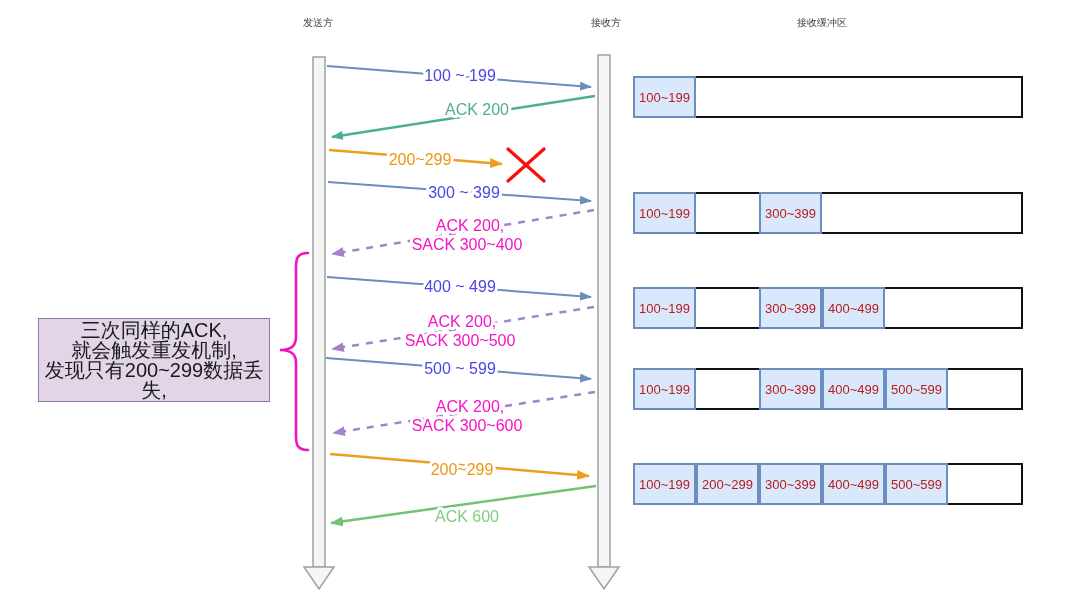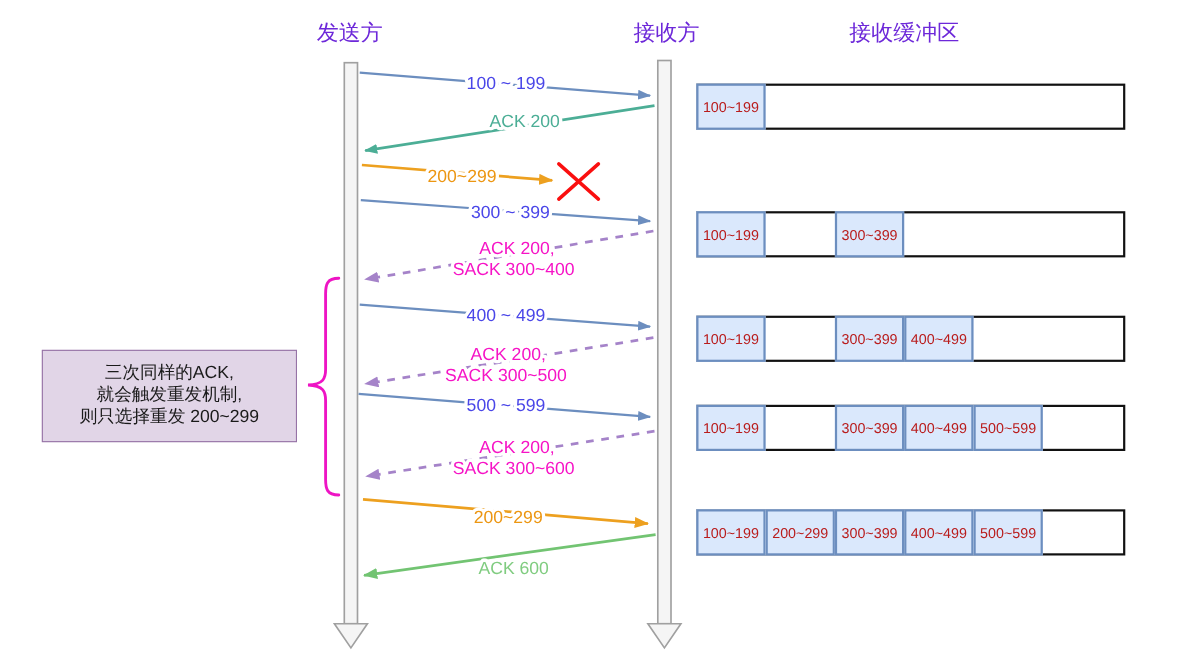--- a/index.html
+++ b/index.html
@@ -2,37 +2,37 @@
 <html><head>
 <meta charset="utf-8">
 <style>
   html,body{margin:0;padding:0;background:#ffffff;}
   #stage{
     position:relative;width:1080px;height:609px;background:#ffffff;overflow:hidden;
     font-family:"Liberation Sans","DejaVu Sans",sans-serif;
   }
   #diagram-svg{position:absolute;left:0;top:0;}
   .col-header{
-    position:absolute;top:16px;font-size:20px;color:#6d28d9;text-align:center;
+    position:absolute;top:16px;font-size:10px;color:#404040;text-align:center;
   }
   .arrow-label{
     font-size:16px;
     paint-order:stroke;stroke:#ffffff;stroke-width:6px;stroke-linejoin:round;
     font-family:"Liberation Sans","DejaVu Sans",sans-serif;
   }
   .lbl-data{fill:#4a46e8;}
   .lbl-teal{fill:#4cae96;}
   .lbl-orange{fill:#ec9612;}
   .lbl-mag{fill:#f614c6;}
   .lbl-green{fill:#80cc80;}
   .annotation-box{
     position:absolute;left:38px;top:318px;width:232px;height:84px;
     background:#e1d5e7;border:1.5px solid #9673a6;box-sizing:border-box;
     display:flex;flex-direction:column;justify-content:center;align-items:center;
-    font-size:16px;line-height:20px;color:#1a1a1a;text-align:center;
+    font-size:20px;line-height:20px;color:#1a1a1a;text-align:center;
   }
   .buf-row{
     position:absolute;left:633px;width:390px;height:42px;
     background:#ffffff;border:2px solid #111111;box-sizing:border-box;
   }
   .buf-cell{
     position:absolute;top:-2px;height:42px;width:63px;
     background:#dae8fc;border:2px solid #6c8ebf;box-sizing:border-box;
     display:flex;align-items:center;justify-content:center;
     font-size:13px;color:#b91c1c;white-space:nowrap;
@@ -105,21 +105,21 @@
     <text class="arrow-label lbl-mag" x="467" y="431" text-anchor="middle">SACK 300~600</text>
     <text class="arrow-label lbl-orange" x="462" y="475" text-anchor="middle">200~299</text>
     <text class="arrow-label lbl-green" x="467" y="522" text-anchor="middle">ACK 600</text>
 
     <path d="M 308 253 C 297 253 296 259 296 267 L 296 336 C 296 344 294 349.5 280 350 C 294 350.5 296 356 296 364 L 296 436 C 296 444 297 450 308 450" fill="none" stroke="#ee14c4" stroke-width="2.6" stroke-linecap="round"></path>
   </svg>
 
   <div class="annotation-box">
     <span>三次同样的ACK,</span>
     <span>就会触发重发机制,</span>
-    <span>则只选择重发 200~299</span>
+    <span>发现只有200~299数据丢失,</span>
   </div>
 
   <div class="buf-row" style="top:76px;">
     <div class="buf-cell" style="left:-2px;">100~199</div>
   </div>
 
   <div class="buf-row" style="top:192px;">
     <div class="buf-cell" style="left:-2px;">100~199</div>
     <div class="buf-cell" style="left:124px;">300~399</div>
   </div>

